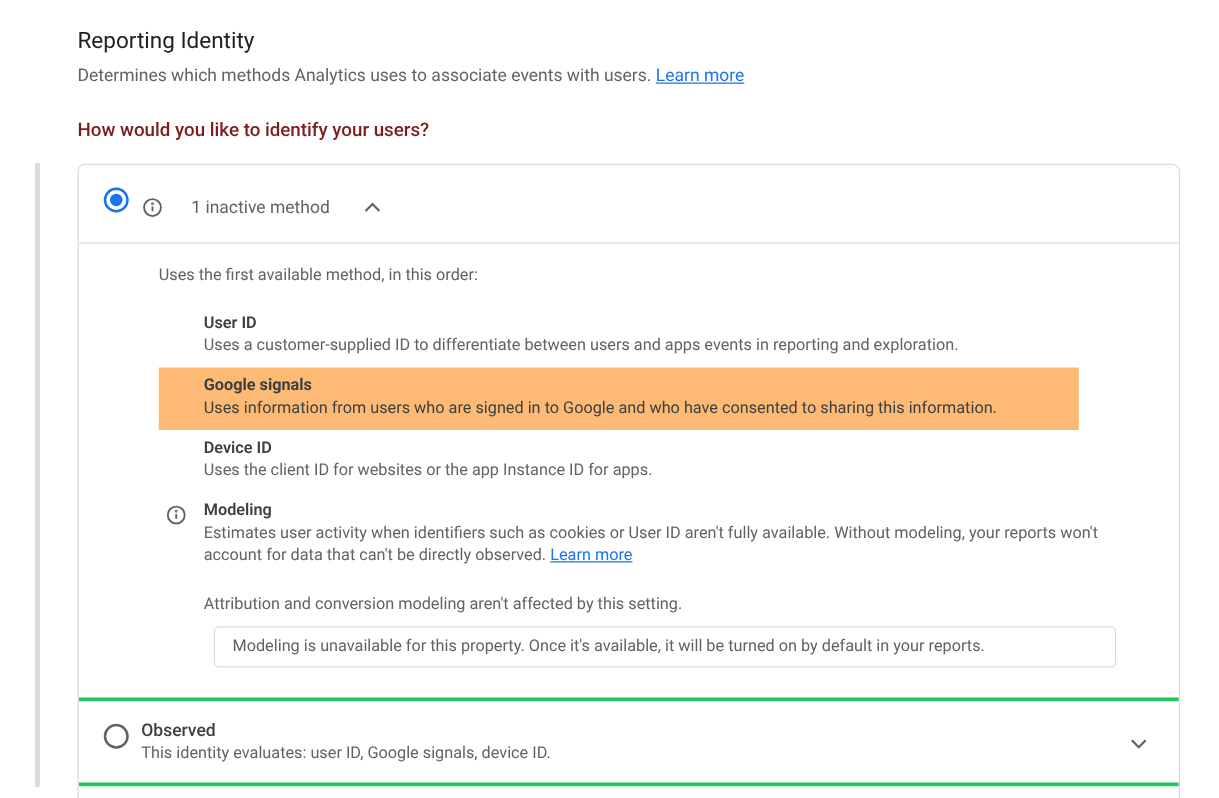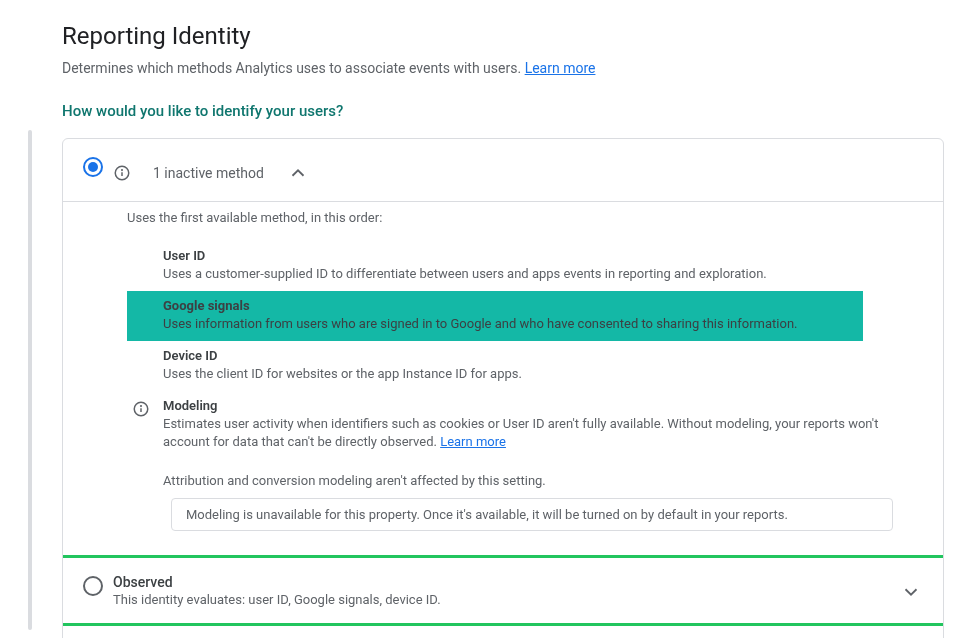--- a/index.html
+++ b/index.html
@@ -27,35 +27,35 @@
       height: 500px;
       background: #dadce0;
       border-radius: 2px;
     }
     .main {
       margin-left: 62px;
       padding: 22px 18px 30px 0;
       width: 900px;
     }
     h1.page-title {
-      font-size: 24px;
+      font-size: 18px;
       font-weight: 400;
       color: #202124;
       margin-bottom: 10px;
     }
     .page-desc {
       font-size: 14px;
       color: #5f6368;
       margin-bottom: 26px;
     }
     a.link { color: #1a73e8; text-decoration: underline; }
     .question {
       font-size: 15px;
       font-weight: 500;
-      color: #0f766e;
+      color: #7f1d1d;
       margin-bottom: 18px;
     }
     .card {
       border: 1px solid #dadce0;
       border-radius: 6px;
       overflow: hidden;
     }
     .option-row {
       display: flex;
       align-items: flex-start;
@@ -114,33 +114,33 @@
     }
     .chevron {
       width: 24px; height: 24px;
       display: inline-flex;
       align-items: center;
       justify-content: center;
       color: #5f6368;
     }
     .expanded-panel {
       border-top: 1px solid #dadce0;
-      padding: 8px 20px 24px 64px;
+      padding: 18px 20px 24px 64px;
     }
     .expanded-intro {
       font-size: 13px;
       color: #5f6368;
       margin-bottom: 16px;
     }
     .method {
       padding: 7px 0 7px 36px;
       position: relative;
     }
     .method.highlight {
-      background: #14b8a6;
+      background: #fdba74;
       margin-right: 60px;
     }
     .method-title {
       font-size: 13px;
       font-weight: 600;
       color: #3c4043;
     }
     .method.highlight .method-title { font-weight: 700; }
     .method-desc {
       font-size: 13px;

